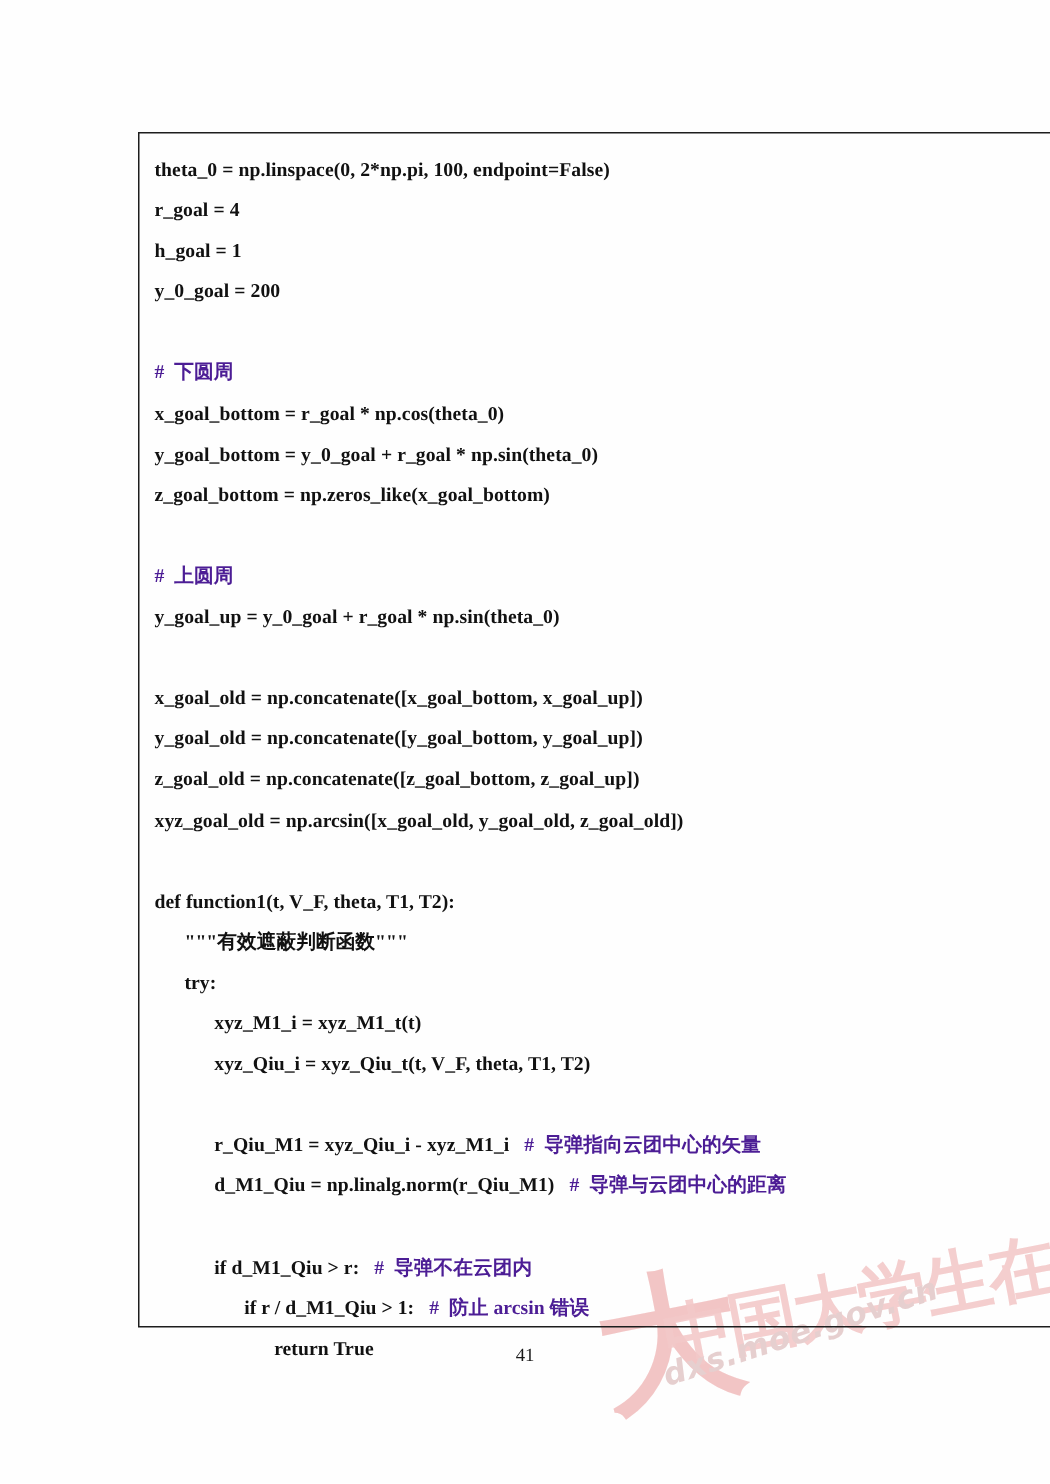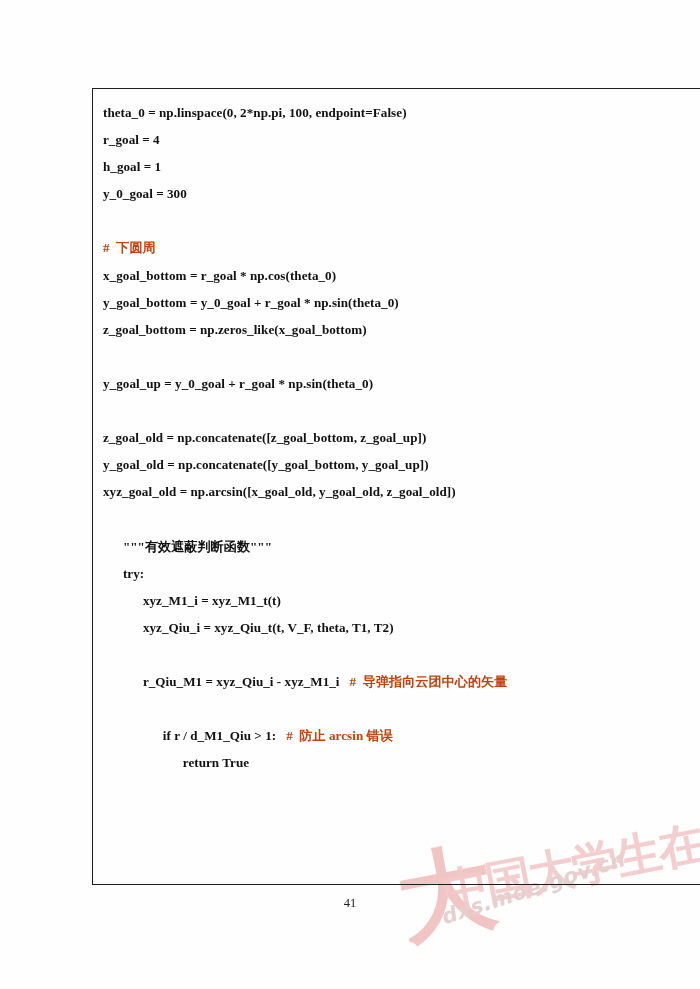--- a/index.html
+++ b/index.html
@@ -97,21 +97,21 @@
     height: 27.1px;
     color: #111111;
     white-space: pre;
     font-family: "Liberation Serif", "DejaVu Serif", serif;
     letter-spacing: .05px;
   }
   .ln.blank {
     color: transparent;
   }
   .ln .cm {
-    color: #c2410c;
+    color: #4c1d95;
   }
 
   
   .page-number {
     position: absolute;
     left: 0;
     top: 896px;
     width: 700px;
     text-align: center;
     font-size: 12.5px;
@@ -129,40 +129,45 @@
     <div class="wm-logo">大</div>
     <div class="wm-cn">中国大学生在线</div>
     <div class="wm-url">dxs.moe.gov.cn</div>
   </div>
 
   <div class="code-box">
     <div class="code-lines" id="code-lines">
         <div class="ln">theta_0 = np.linspace(0, 2*np.pi, 100, endpoint=False)</div>
         <div class="ln">r_goal = 4</div>
         <div class="ln">h_goal = 1</div>
-        <div class="ln">y_0_goal = 300</div>
+        <div class="ln">y_0_goal = 200</div>
         <div class="ln blank">&nbsp;</div>
         <div class="ln"><span class="cm">#  下圆周</span></div>
         <div class="ln">x_goal_bottom = r_goal * np.cos(theta_0)</div>
         <div class="ln">y_goal_bottom = y_0_goal + r_goal * np.sin(theta_0)</div>
         <div class="ln">z_goal_bottom = np.zeros_like(x_goal_bottom)</div>
         <div class="ln blank">&nbsp;</div>
+        <div class="ln"><span class="cm">#  上圆周</span></div>
         <div class="ln">y_goal_up = y_0_goal + r_goal * np.sin(theta_0)</div>
         <div class="ln blank">&nbsp;</div>
+        <div class="ln">x_goal_old = np.concatenate([x_goal_bottom, x_goal_up])</div>
+        <div class="ln">y_goal_old = np.concatenate([y_goal_bottom, y_goal_up])</div>
         <div class="ln">z_goal_old = np.concatenate([z_goal_bottom, z_goal_up])</div>
-        <div class="ln">y_goal_old = np.concatenate([y_goal_bottom, y_goal_up])</div>
         <div class="ln">xyz_goal_old = np.arcsin([x_goal_old, y_goal_old, z_goal_old])</div>
         <div class="ln blank">&nbsp;</div>
+        <div class="ln">def function1(t, V_F, theta, T1, T2):</div>
         <div class="ln">      """有效遮蔽判断函数"""</div>
         <div class="ln">      try:</div>
         <div class="ln">            xyz_M1_i = xyz_M1_t(t)</div>
         <div class="ln">            xyz_Qiu_i = xyz_Qiu_t(t, V_F, theta, T1, T2)</div>
         <div class="ln blank">&nbsp;</div>
         <div class="ln">            r_Qiu_M1 = xyz_Qiu_i - xyz_M1_i   <span class="cm">#  导弹指向云团中心的矢量</span></div>
+        <div class="ln">            d_M1_Qiu = np.linalg.norm(r_Qiu_M1)   <span class="cm">#  导弹与云团中心的距离</span></div>
         <div class="ln blank">&nbsp;</div>
+        <div class="ln">            if d_M1_Qiu &gt; r:   <span class="cm">#  导弹不在云团内</span></div>
         <div class="ln">                  if r / d_M1_Qiu &gt; 1:   <span class="cm">#  防止 arcsin 错误</span></div>
         <div class="ln">                        return True</div>
       </div>
   </div>
 
   <div class="page-number">41</div>
 
 </div>
 
 </body></html>

